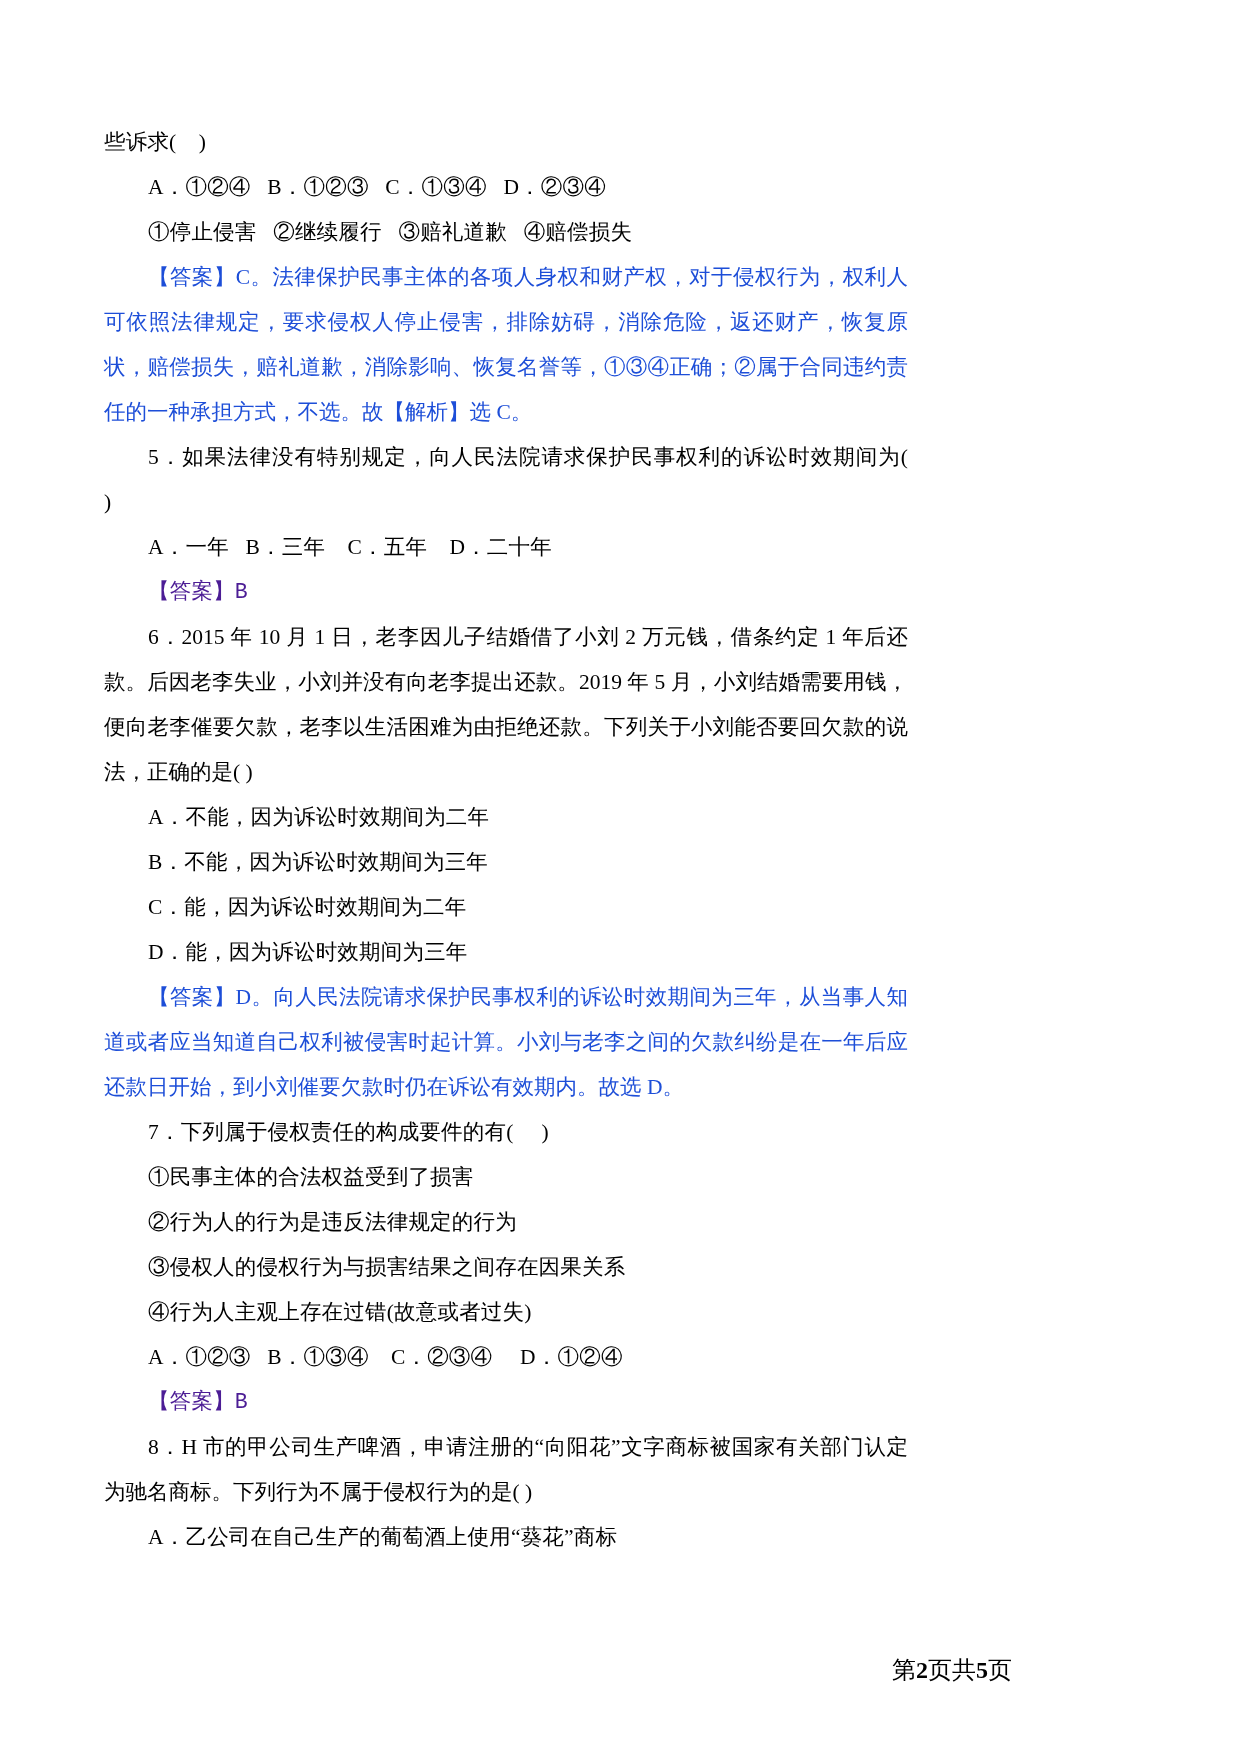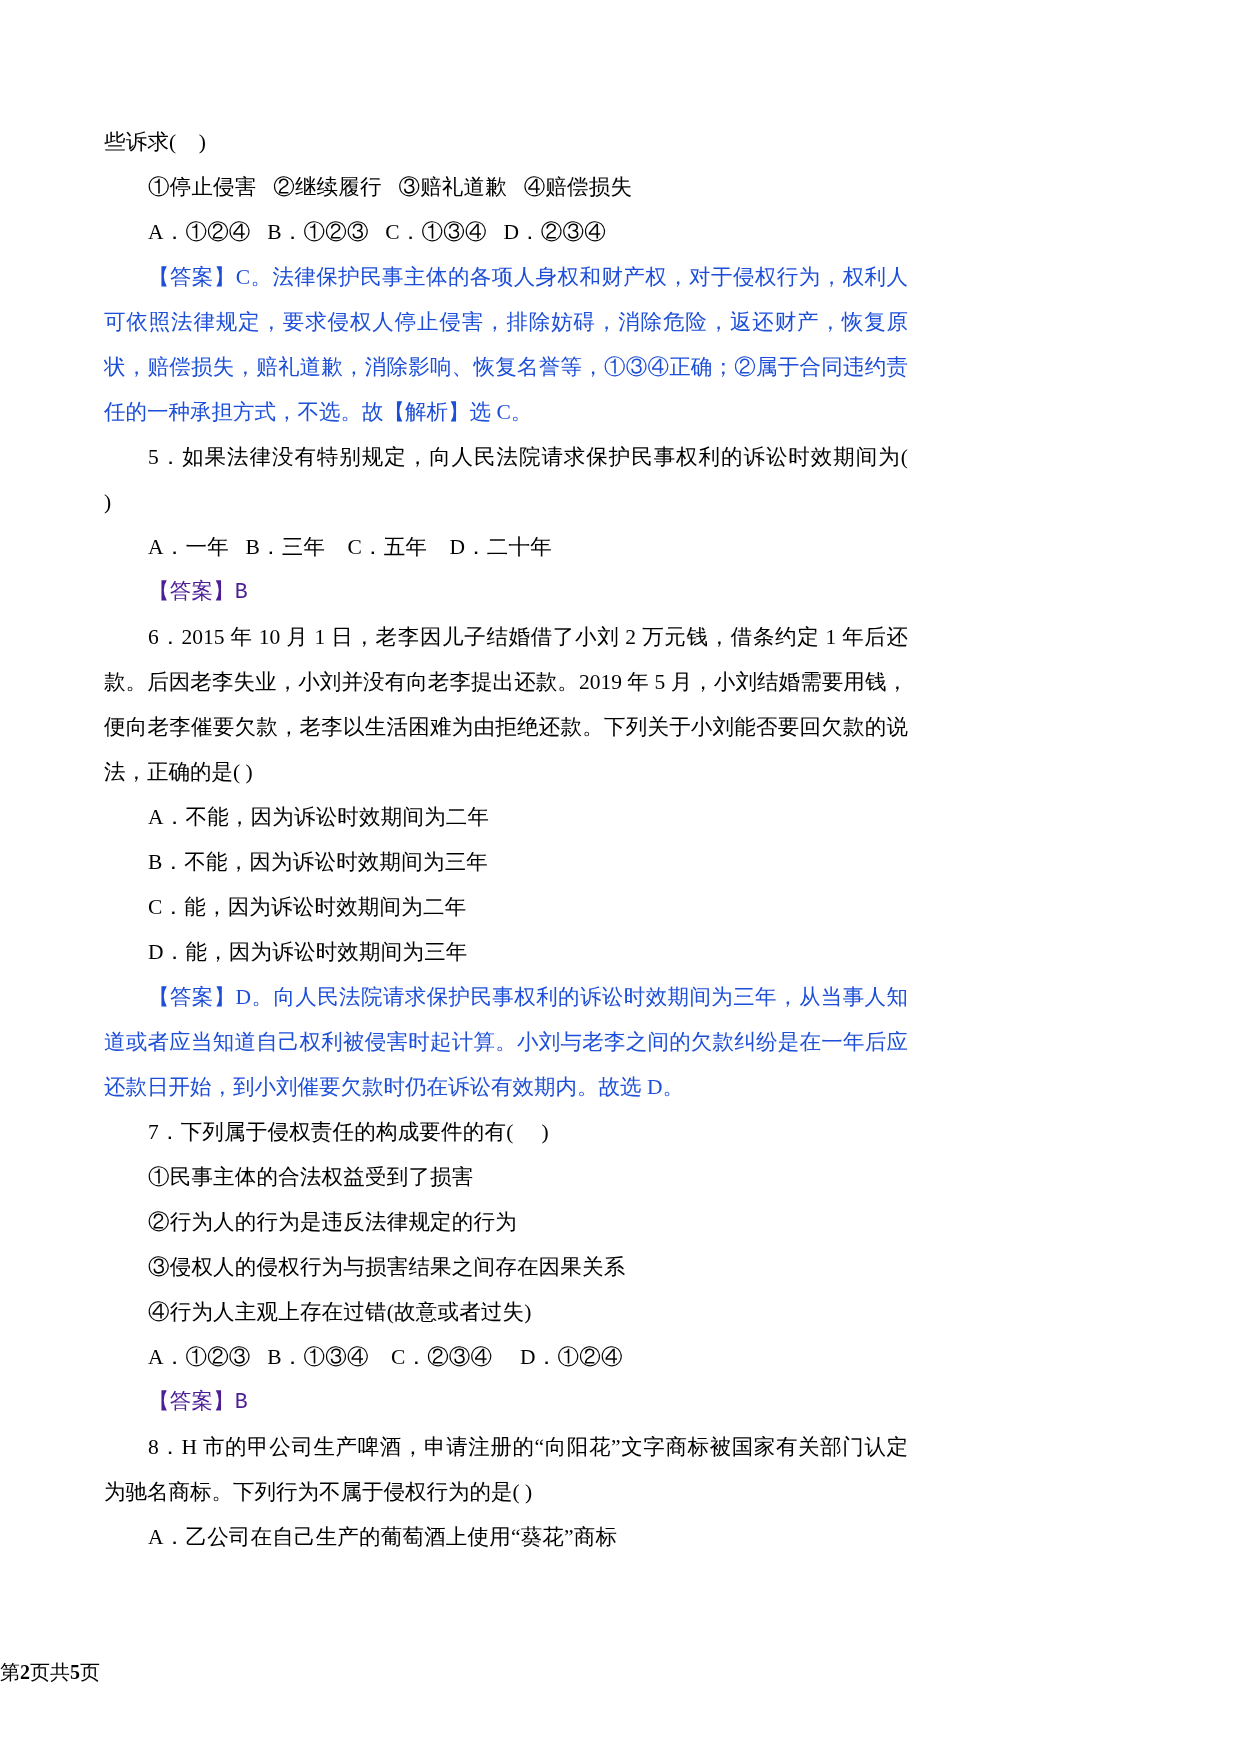--- a/index.html
+++ b/index.html
@@ -43,39 +43,39 @@
     white-space: normal;
   }
   .para.red {
     color: #1d4ed8;
   }
   .footer {
     position: absolute;
     left: 0;
     right: 0;
     bottom: 68px;
-    text-align: left;
-    font-size: 20px;
+    text-align: right;
+    font-size: 24px;
     font-family: "Liberation Serif", "DejaVu Serif", serif;
   }
   .footer .num {
     font-weight: bold;
   }
   .nowrapline {
     white-space: nowrap;
   }
 </style>
 </head>
 <body>
 
 <div class="page">
 
   <div class="line">些诉求(    )</div>
+  <div class="line indent">A．①②④   B．①②③   C．①③④   D．②③④</div>
   <div class="line indent">①停止侵害   ②继续履行   ③赔礼道歉   ④赔偿损失</div>
-  <div class="line indent">A．①②④   B．①②③   C．①③④   D．②③④</div>
   <div class="para red">【答案】C。法律保护民事主体的各项人身权和财产权，对于侵权行为，权利人可依照法律规定，要求侵权人停止侵害，排除妨碍，消除危险，返还财产，恢复原状，赔偿损失，赔礼道歉，消除影响、恢复名誉等，①③④正确；②属于合同违约责任的一种承担方式，不选。故【解析】选 C。</div>
   <div class="line indent">5．如果法律没有特别规定，向人民法院请求保护民事权利的诉讼时效期间为(     )</div>
   <div class="line indent">A．一年   B．三年    C．五年    D．二十年</div>
   <div class="line indent ans">【答案】B</div>
   <div class="para">6．2015 年 10 月 1 日，老李因儿子结婚借了小刘 2 万元钱，借条约定 1 年后还款。后因老李失业，小刘并没有向老李提出还款。2019 年 5 月，小刘结婚需要用钱，便向老李催要欠款，老李以生活困难为由拒绝还款。下列关于小刘能否要回欠款的说法，正确的是(     )</div>
   <div class="line indent">A．不能，因为诉讼时效期间为二年</div>
   <div class="line indent">B．不能，因为诉讼时效期间为三年</div>
   <div class="line indent">C．能，因为诉讼时效期间为二年</div>
   <div class="line indent">D．能，因为诉讼时效期间为三年</div>
   <div class="para red">【答案】D。向人民法院请求保护民事权利的诉讼时效期间为三年，从当事人知道或者应当知道自己权利被侵害时起计算。小刘与老李之间的欠款纠纷是在一年后应还款日开始，到小刘催要欠款时仍在诉讼有效期内。故选 D。</div>

